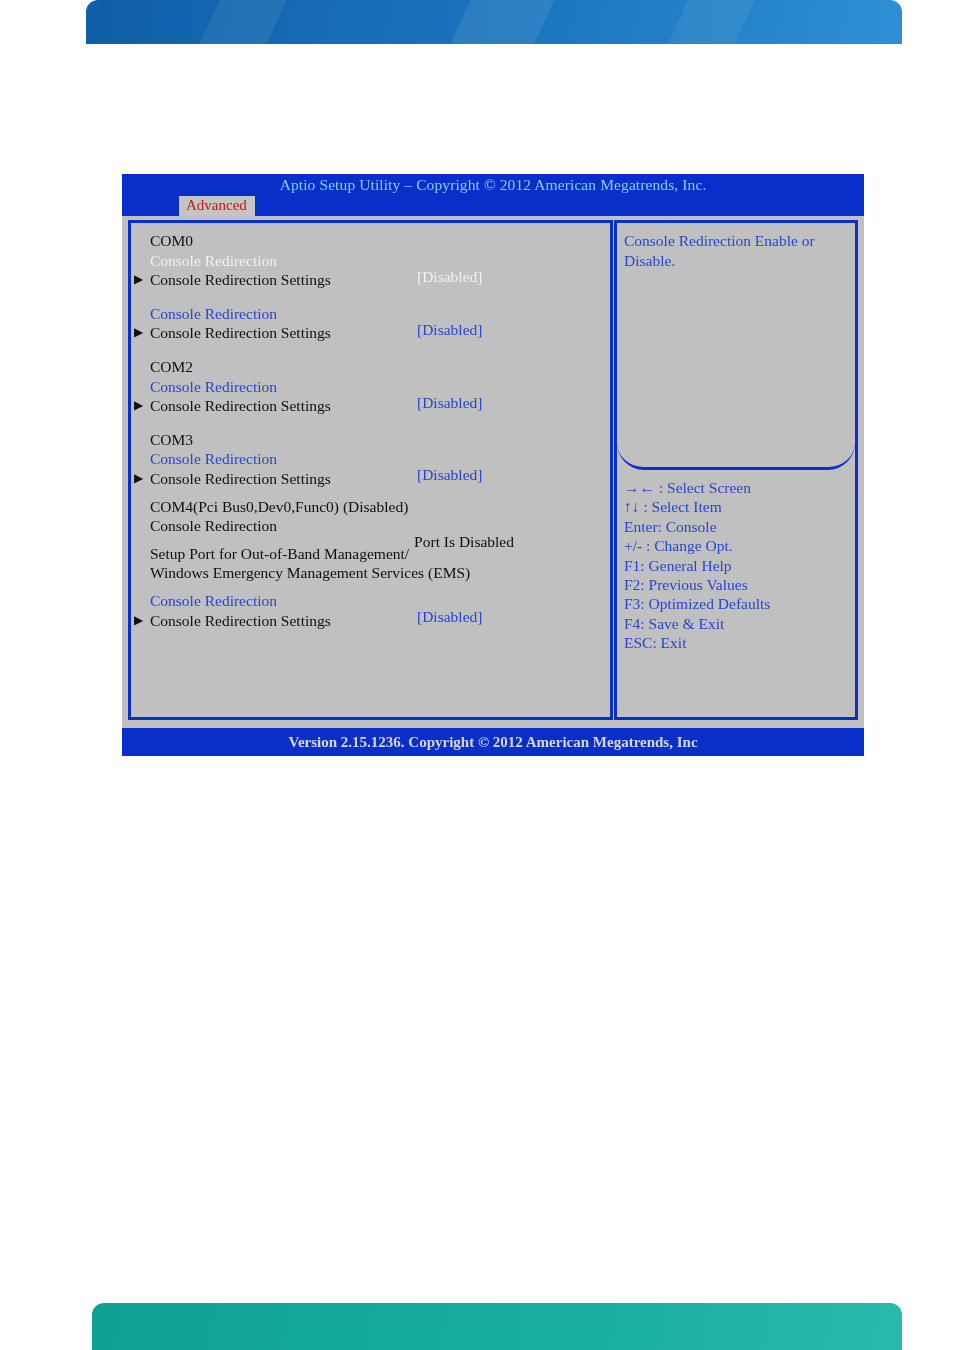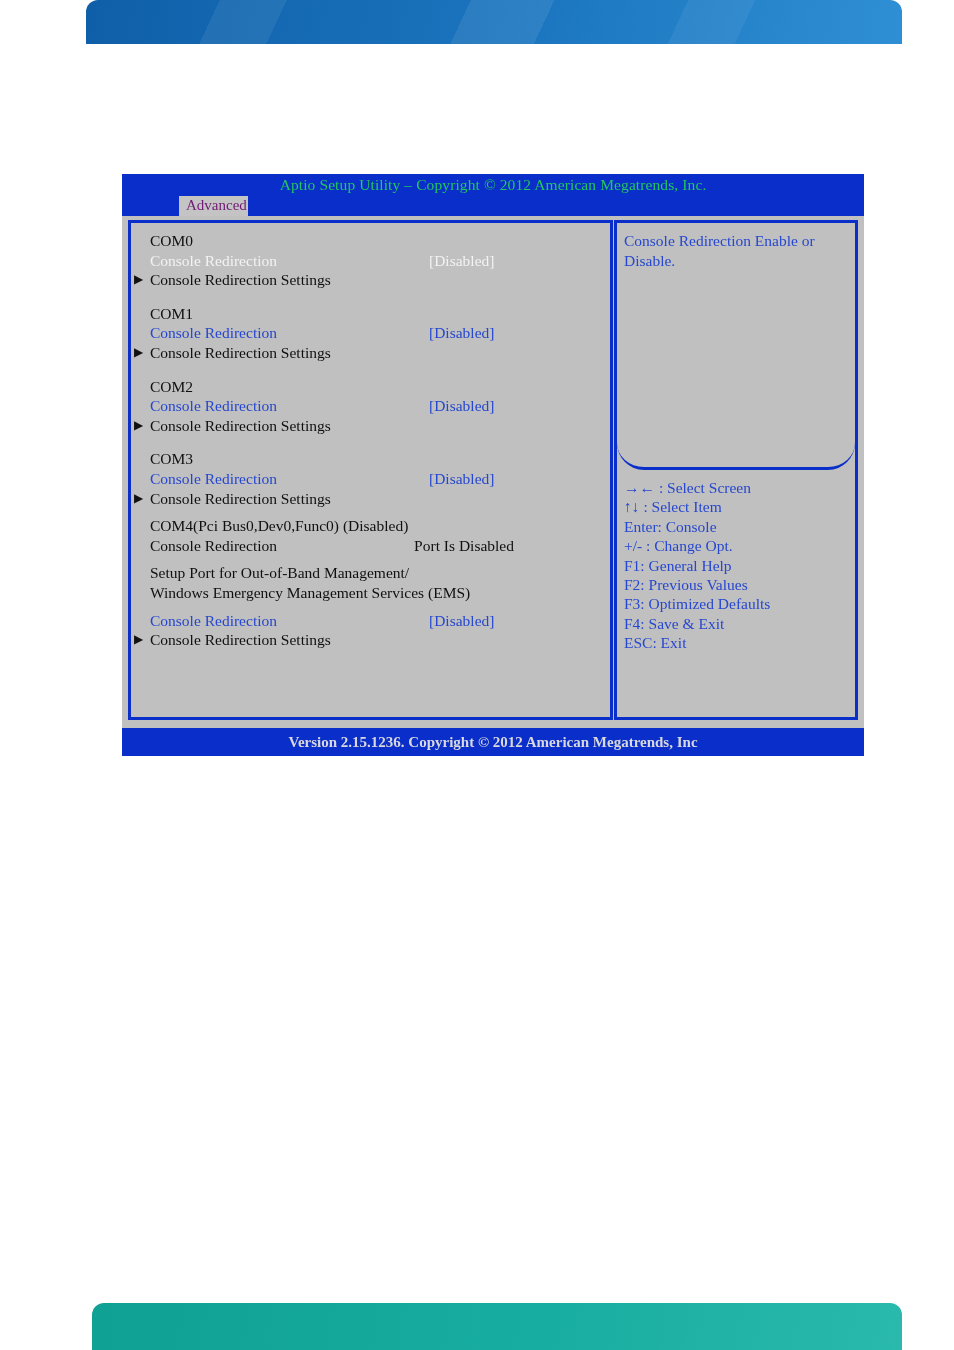--- a/index.html
+++ b/index.html
@@ -61,33 +61,33 @@
 
   .bios-titlebar {
     position: relative;
     height: 42px;
     background: #0a2ec9;
   }
   .bios-title {
     position: absolute;
     left: 0; right: 0; top: 2px;
     text-align: center;
-    color: #22c55e;
+    color: #7dd3fc;
     font-size: 15.5px;
     letter-spacing: 0.1px;
     white-space: nowrap;
   }
   .bios-tab {
     position: absolute;
     left: 57px;
     top: 22px;
     background: #c4c4c4;
-    color: #701a75;
+    color: #b91c1c;
     font-size: 15px;
-    padding: 0px 1px 1px 7px;
+    padding: 0px 8px 1px 7px;
     line-height: 19px;
   }
 
   .bios-body {
     position: relative;
     height: 512px;
     background: #c0c0c0;
     padding: 24px;
     box-sizing: border-box;
   }
@@ -158,22 +158,21 @@
     line-height: 19.6px;
   }
   .row .label {
     position: absolute;
     left: 19px;
     top: 0;
   }
   .row .value {
     position: absolute;
     left: 286px;
-    top: 0;
-    margin-left: 12px;
+    top: 16px;
   }
 
   .t-head   { color: #101010; }
   .t-normal { color: #101010; text-align: right; }
   .t-blue   { color: #2647cf; }
   .t-sel    { color: #f2f2f2; }
 
   .bios-footer {
     position: relative;
     height: 28px;
@@ -213,23 +212,20 @@
             <span class="value t-sel">[Disabled]</span>
           </div>
           <div class="row">
             <span class="arrow">▶</span>
             <span class="label t-normal">Console Redirection Settings</span>
           </div>
         </div>
         <div class="group-spacer"></div>
 
         <div class="group">
-          <div class="row">
-            <span class="label t-head">COM1</span>
-          </div>
           <div class="row">
             <span class="arrow"></span>
             <span class="label t-blue">Console Redirection</span>
             <span class="value t-blue">[Disabled]</span>
           </div>
           <div class="row">
             <span class="arrow">▶</span>
             <span class="label t-normal">Console Redirection Settings</span>
           </div>
         </div>

